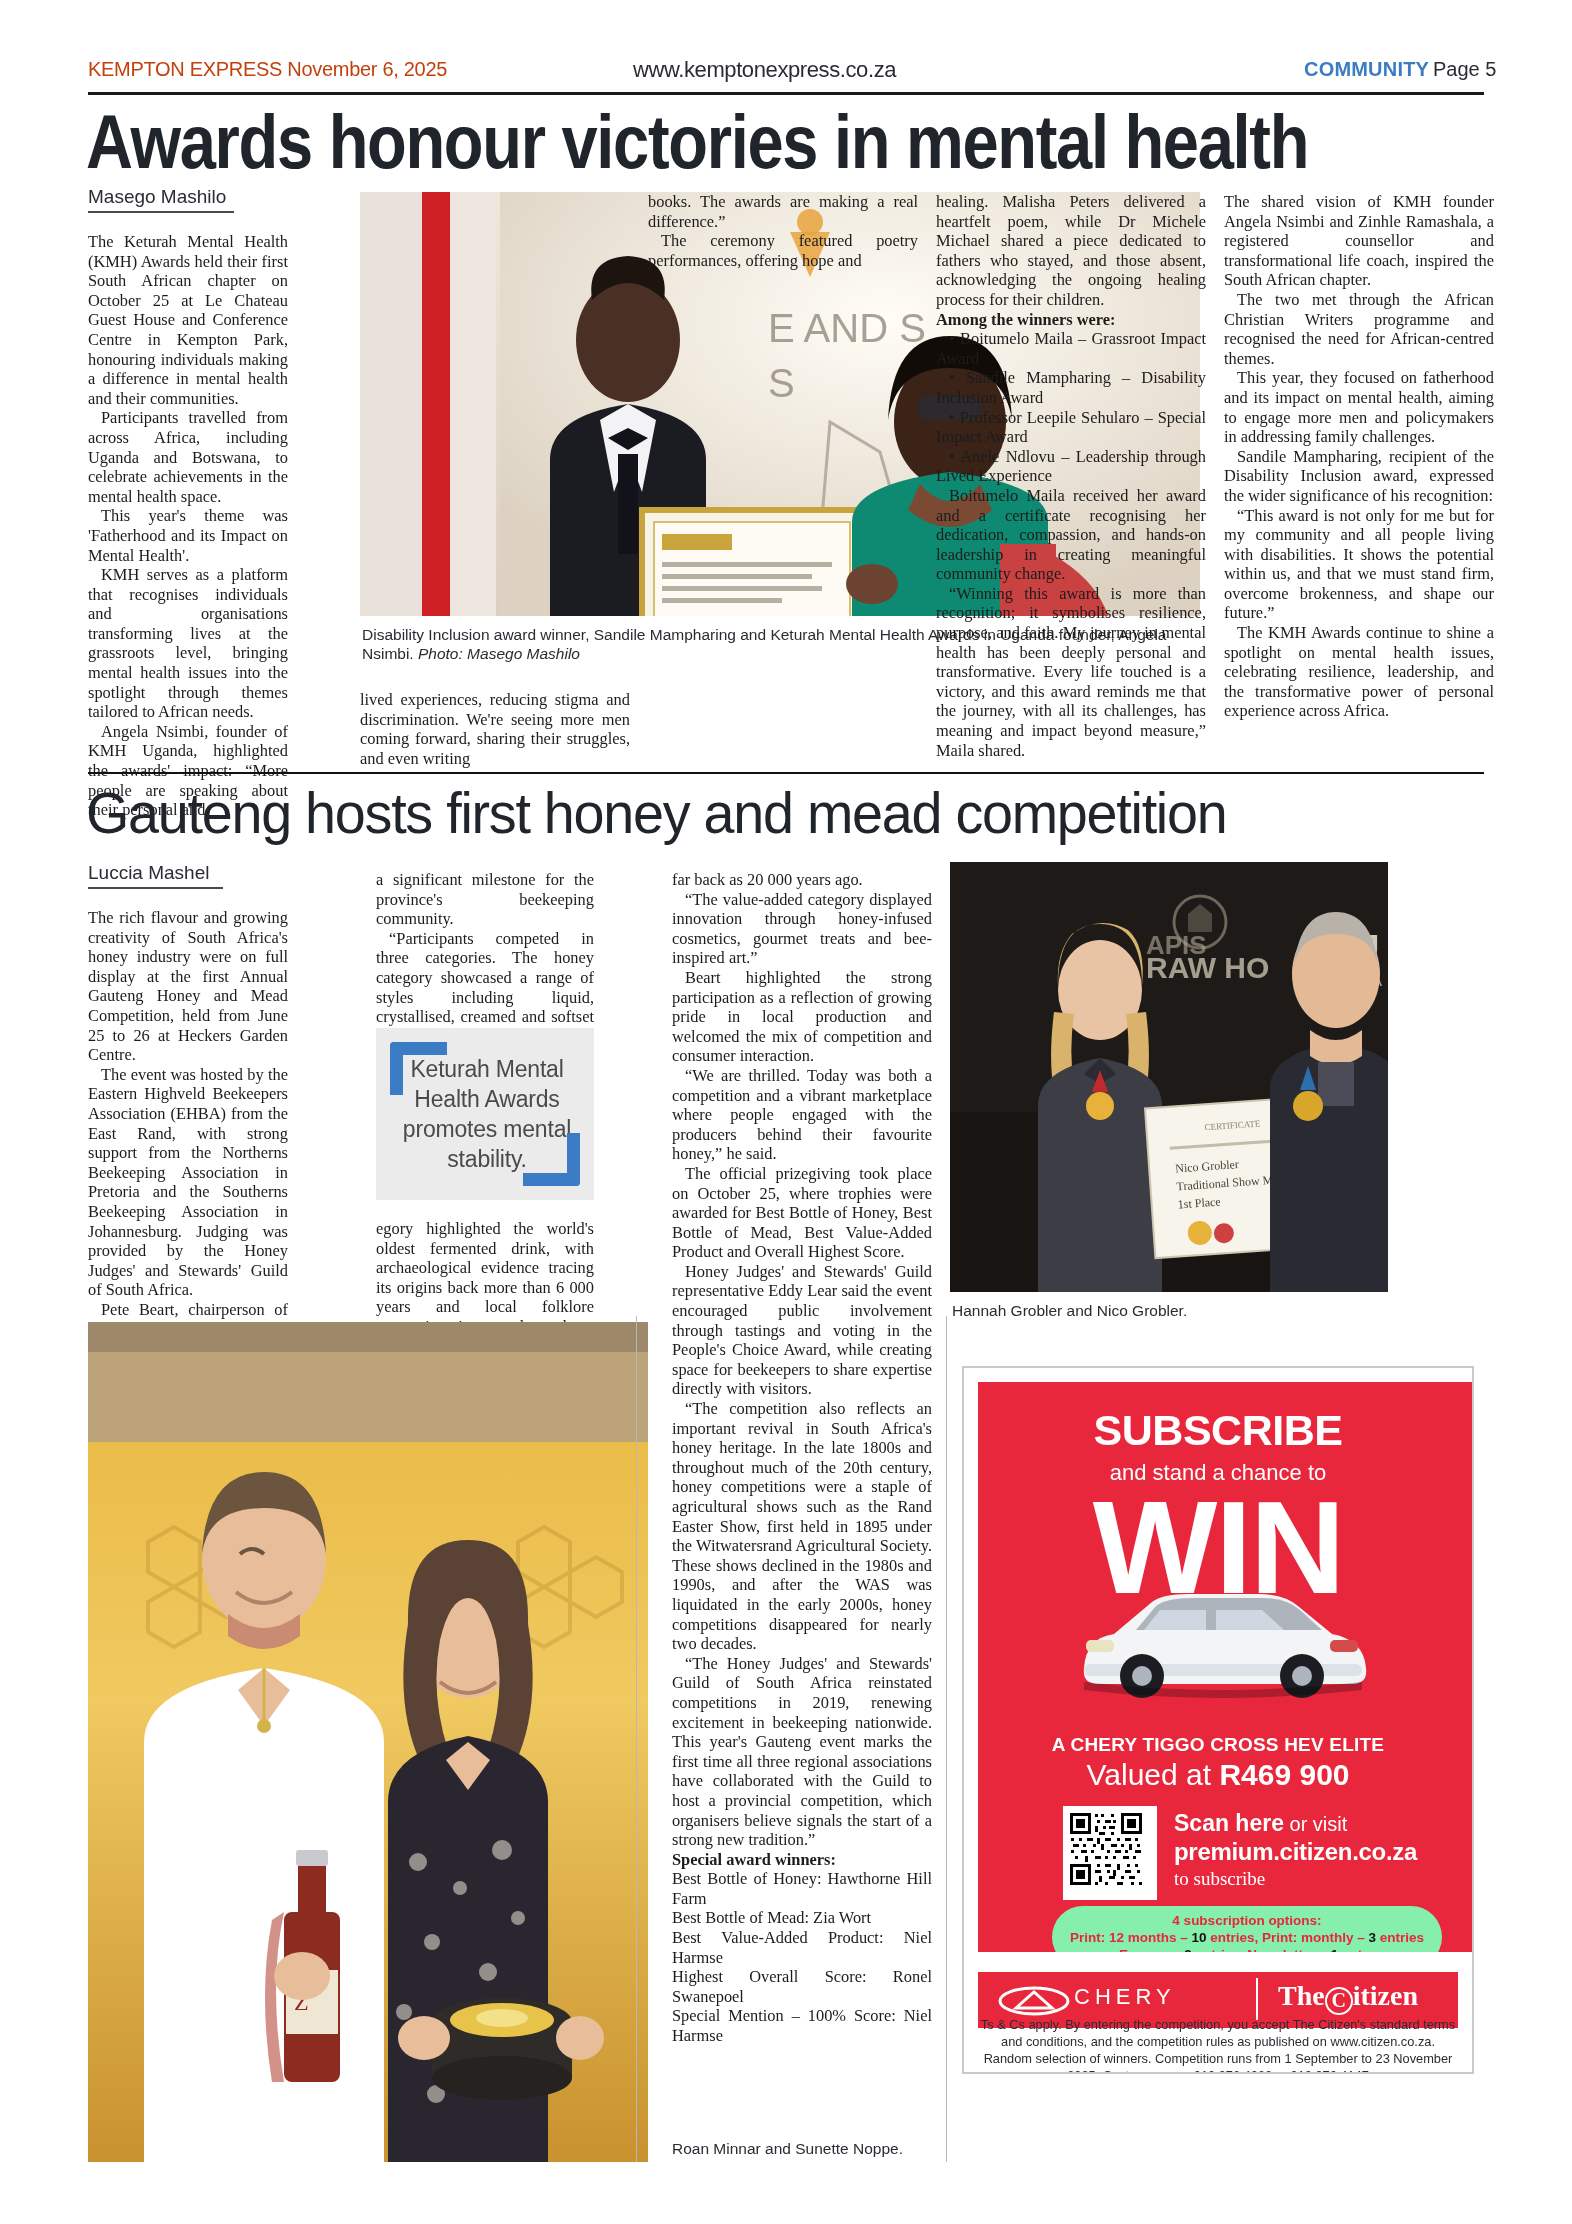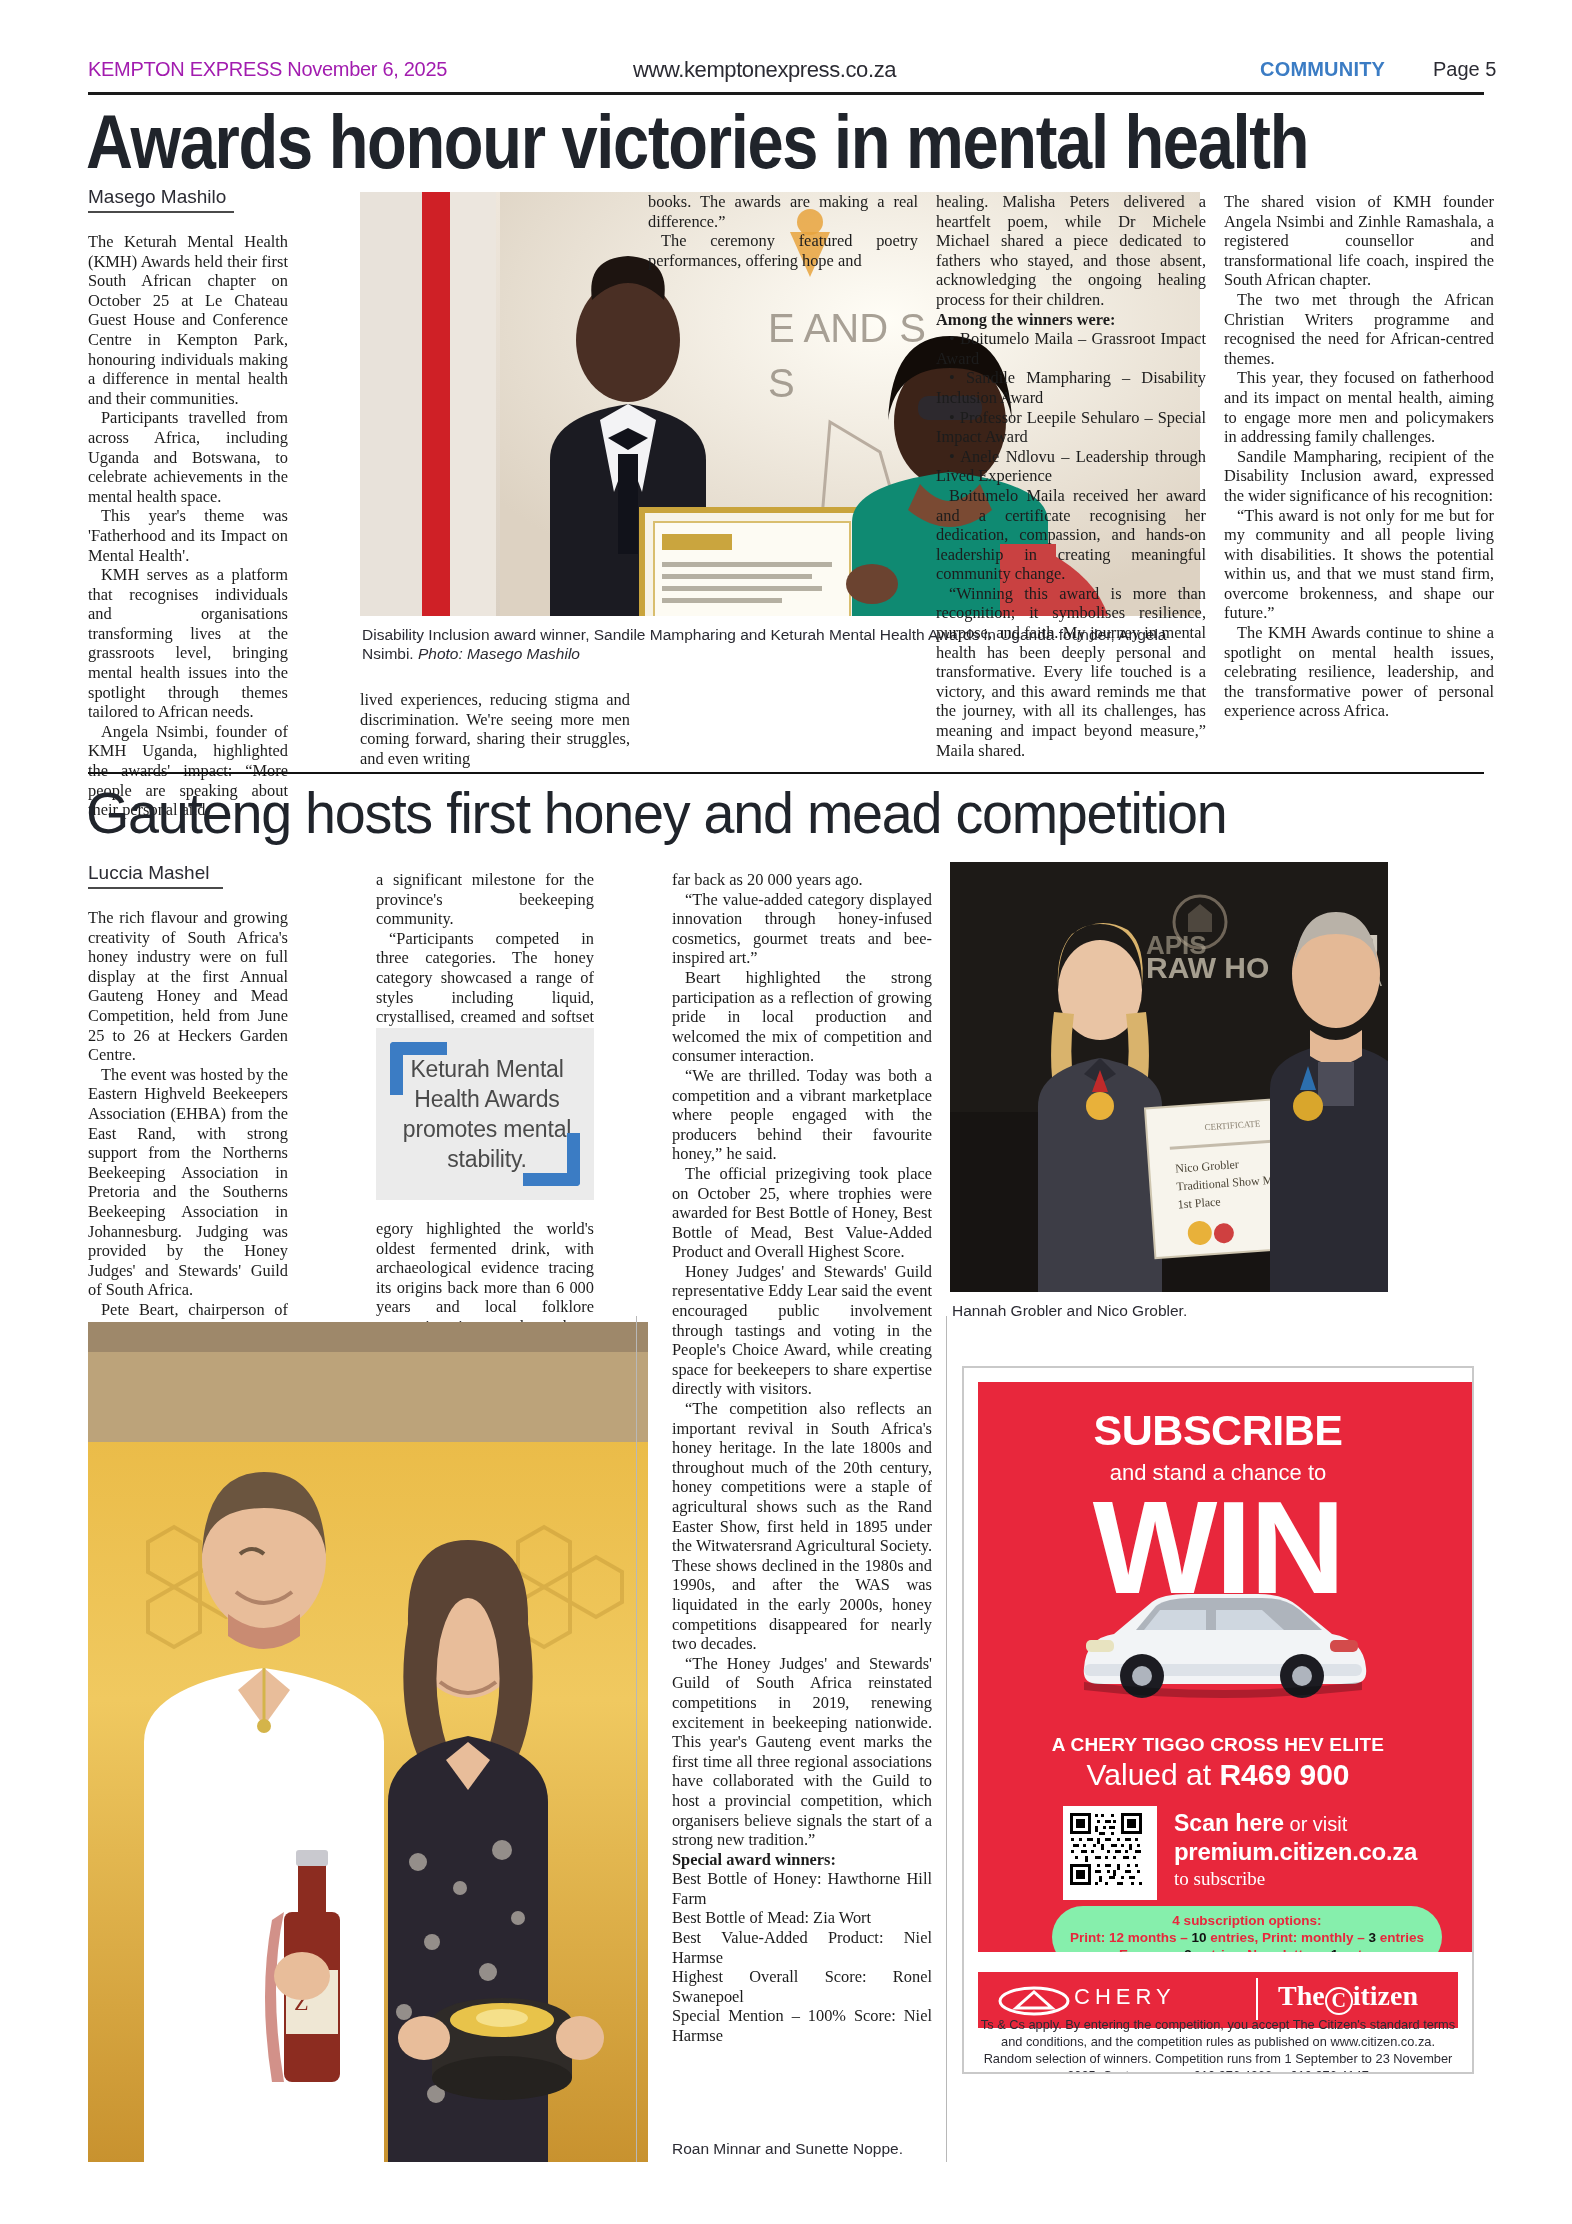--- a/index.html
+++ b/index.html
@@ -26,30 +26,30 @@
   
   .masthead {
     position: absolute;
     left: 88px; top: 58px;
     width: 1396px; height: 30px;
   }
   .mh-left {
     position: absolute; left: 0; top: 0;
     font-family: "Liberation Sans", sans-serif;
     font-size: 20px; letter-spacing: -0.3px;
-    color: #a21caf; white-space: nowrap;
+    color: #c2410c; white-space: nowrap;
   }
   .mh-url {
     position: absolute; left: 545px; top: -1px;
     font-family: "Liberation Sans", sans-serif;
     font-size: 22px; letter-spacing: -0.4px;
     color: #2b2b33; white-space: nowrap;
   }
   .mh-section {
-    position: absolute; left: 1172px; top: 0px;
+    position: absolute; left: 1216px; top: 0px;
     font-family: "Liberation Sans", sans-serif;
     font-weight: bold; font-size: 20px;
     letter-spacing: 0.2px;
     color: #3b7cc4; white-space: nowrap; text-align: center;
   }
   .mh-page {
     position: absolute; left: 1345px; top: 0px;
     font-family: "Liberation Sans", sans-serif;
     font-size: 20px; color: #2b2b33; white-space: nowrap;
   }

